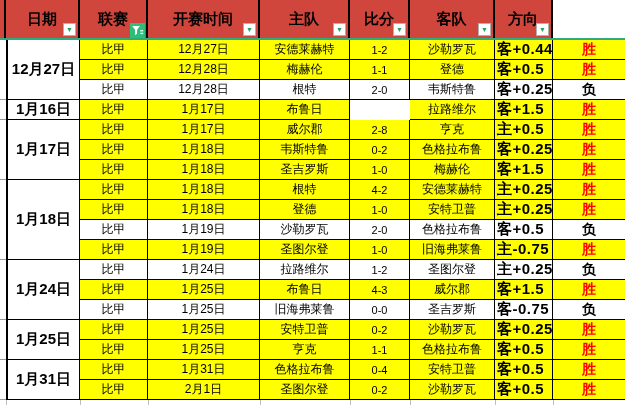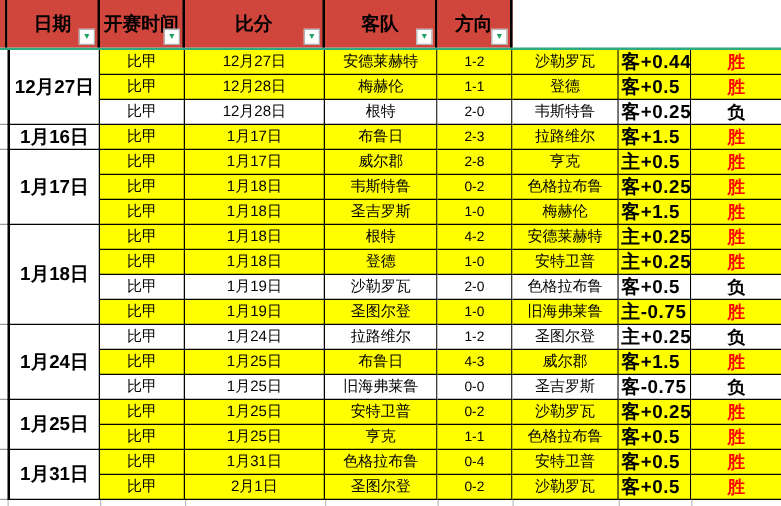--- a/index.html
+++ b/index.html
@@ -71,21 +71,35 @@
 
 <div class="window">
 
   <div class="grid header">
     <div class="hcell sliver"></div>
     <div class="hcell">
       <span>日期</span>
     <button class="filter-btn">▼</button>
       </div>
     <div class="hcell">
+      <span>联赛</span>
+    <button class="funnel-btn">
+          <svg viewBox="0 0 16 16">
+            <path d="M1.5 2.5h9.5L7.5 7v5L5 13.8V7z" fill="#ffffff"></path>
+            <rect x="11.5" y="7.5" width="3.5" height="1.6" fill="#ffffff"></rect>
+            <rect x="11.5" y="10.8" width="3.5" height="1.6" fill="#ffffff"></rect>
+          </svg>
+        </button>
+      </div>
+    <div class="hcell">
       <span>开赛时间</span>
+    <button class="filter-btn">▼</button>
+      </div>
+    <div class="hcell">
+      <span>主队</span>
     <button class="filter-btn">▼</button>
       </div>
     <div class="hcell">
       <span>比分</span>
     <button class="filter-btn">▼</button>
       </div>
     <div class="hcell">
       <span>客队</span>
     <button class="filter-btn">▼</button>
       </div>
@@ -129,21 +143,20 @@
       <div class="cell " style="grid-area: 3 / 3;">比甲</div>
       <div class="cell " style="grid-area: 3 / 4;">12月28日</div>
       <div class="cell " style="grid-area: 3 / 5;">根特</div>
       <div class="cell c-score" style="grid-area: 3 / 6;">2-0</div>
       <div class="cell " style="grid-area: 3 / 7;">韦斯特鲁</div>
       <div class="cell c-dir" style="grid-area: 3 / 8;">客+0.25</div>
       <div class="cell c-res last" style="grid-area: 3 / 9;">负</div>
       <div class="cell  hl" style="grid-area: 4 / 3;">比甲</div>
       <div class="cell  hl" style="grid-area: 4 / 4;">1月17日</div>
       <div class="cell  hl" style="grid-area: 4 / 5;">布鲁日</div>
-      <div class="cell c-score hl" style="grid-area: 4 / 6;">2-3</div>
       <div class="cell  hl" style="grid-area: 4 / 7;">拉路维尔</div>
       <div class="cell c-dir hl" style="grid-area: 4 / 8;">客+1.5</div>
       <div class="cell c-res last hl win" style="grid-area: 4 / 9;">胜</div>
       <div class="cell  hl" style="grid-area: 5 / 3;">比甲</div>
       <div class="cell  hl" style="grid-area: 5 / 4;">1月17日</div>
       <div class="cell  hl" style="grid-area: 5 / 5;">威尔郡</div>
       <div class="cell c-score hl" style="grid-area: 5 / 6;">2-8</div>
       <div class="cell  hl" style="grid-area: 5 / 7;">亨克</div>
       <div class="cell c-dir hl" style="grid-area: 5 / 8;">主+0.5</div>
       <div class="cell c-res last hl win" style="grid-area: 5 / 9;">胜</div>

